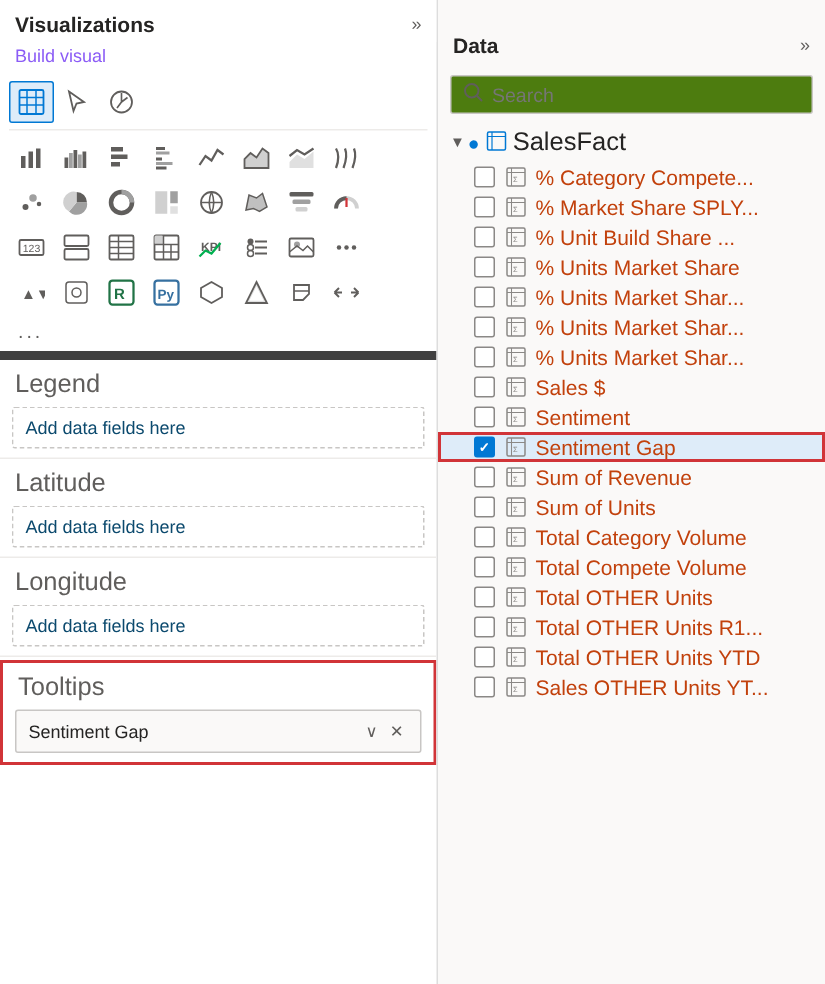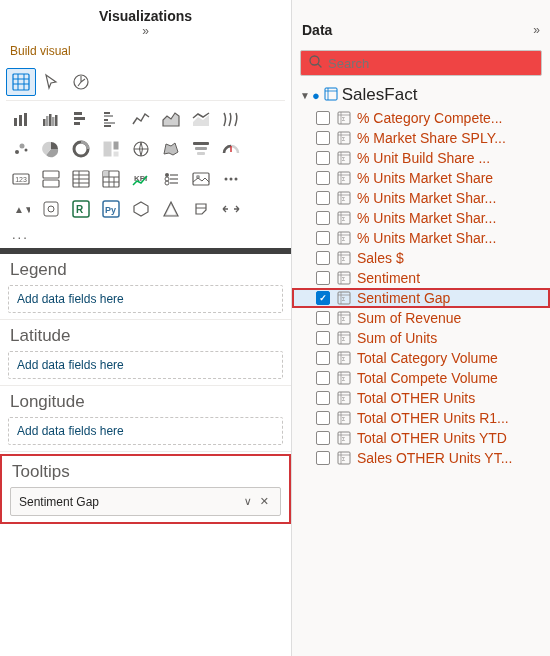--- a/index.html
+++ b/index.html
@@ -22,39 +22,38 @@
       flex-direction: column;
       overflow: hidden;
     }
 
     .panel-header {
       display: flex;
       align-items: center;
       justify-content: space-between;
       padding: 8px 10px 4px 10px;
       background: #fff;
-      flex-direction: column;
     }
 
     .panel-title {
       font-size: 14px;
       font-weight: 600;
       color: #252423;
     }
 
     .panel-expand-icon {
       color: #605e5c;
       cursor: pointer;
       font-size: 12px;
     }
 
     .build-visual-label {
       padding: 2px 10px 6px 10px;
       font-size: 12px;
-      color: #a16207;
+      color: #8b5cf6;
       font-weight: 500;
     }
 
     
     .icon-grid {
       padding: 4px 6px;
       border-bottom: 6px solid #404040;
     }
 
     .icon-row {
@@ -178,21 +177,21 @@
       color: #252423;
     }
 
     
     .search-box {
       margin: 4px 8px 6px 8px;
       display: flex;
       align-items: center;
       border: 1px solid #c8c6c4;
       border-radius: 2px;
-      background: #ef4444;
+      background: #4d7c0f;
       padding: 4px 8px;
     }
 
     .search-icon-wrap {
       color: #605e5c;
       margin-right: 6px;
       font-size: 13px;
     }
 
     .search-input {

